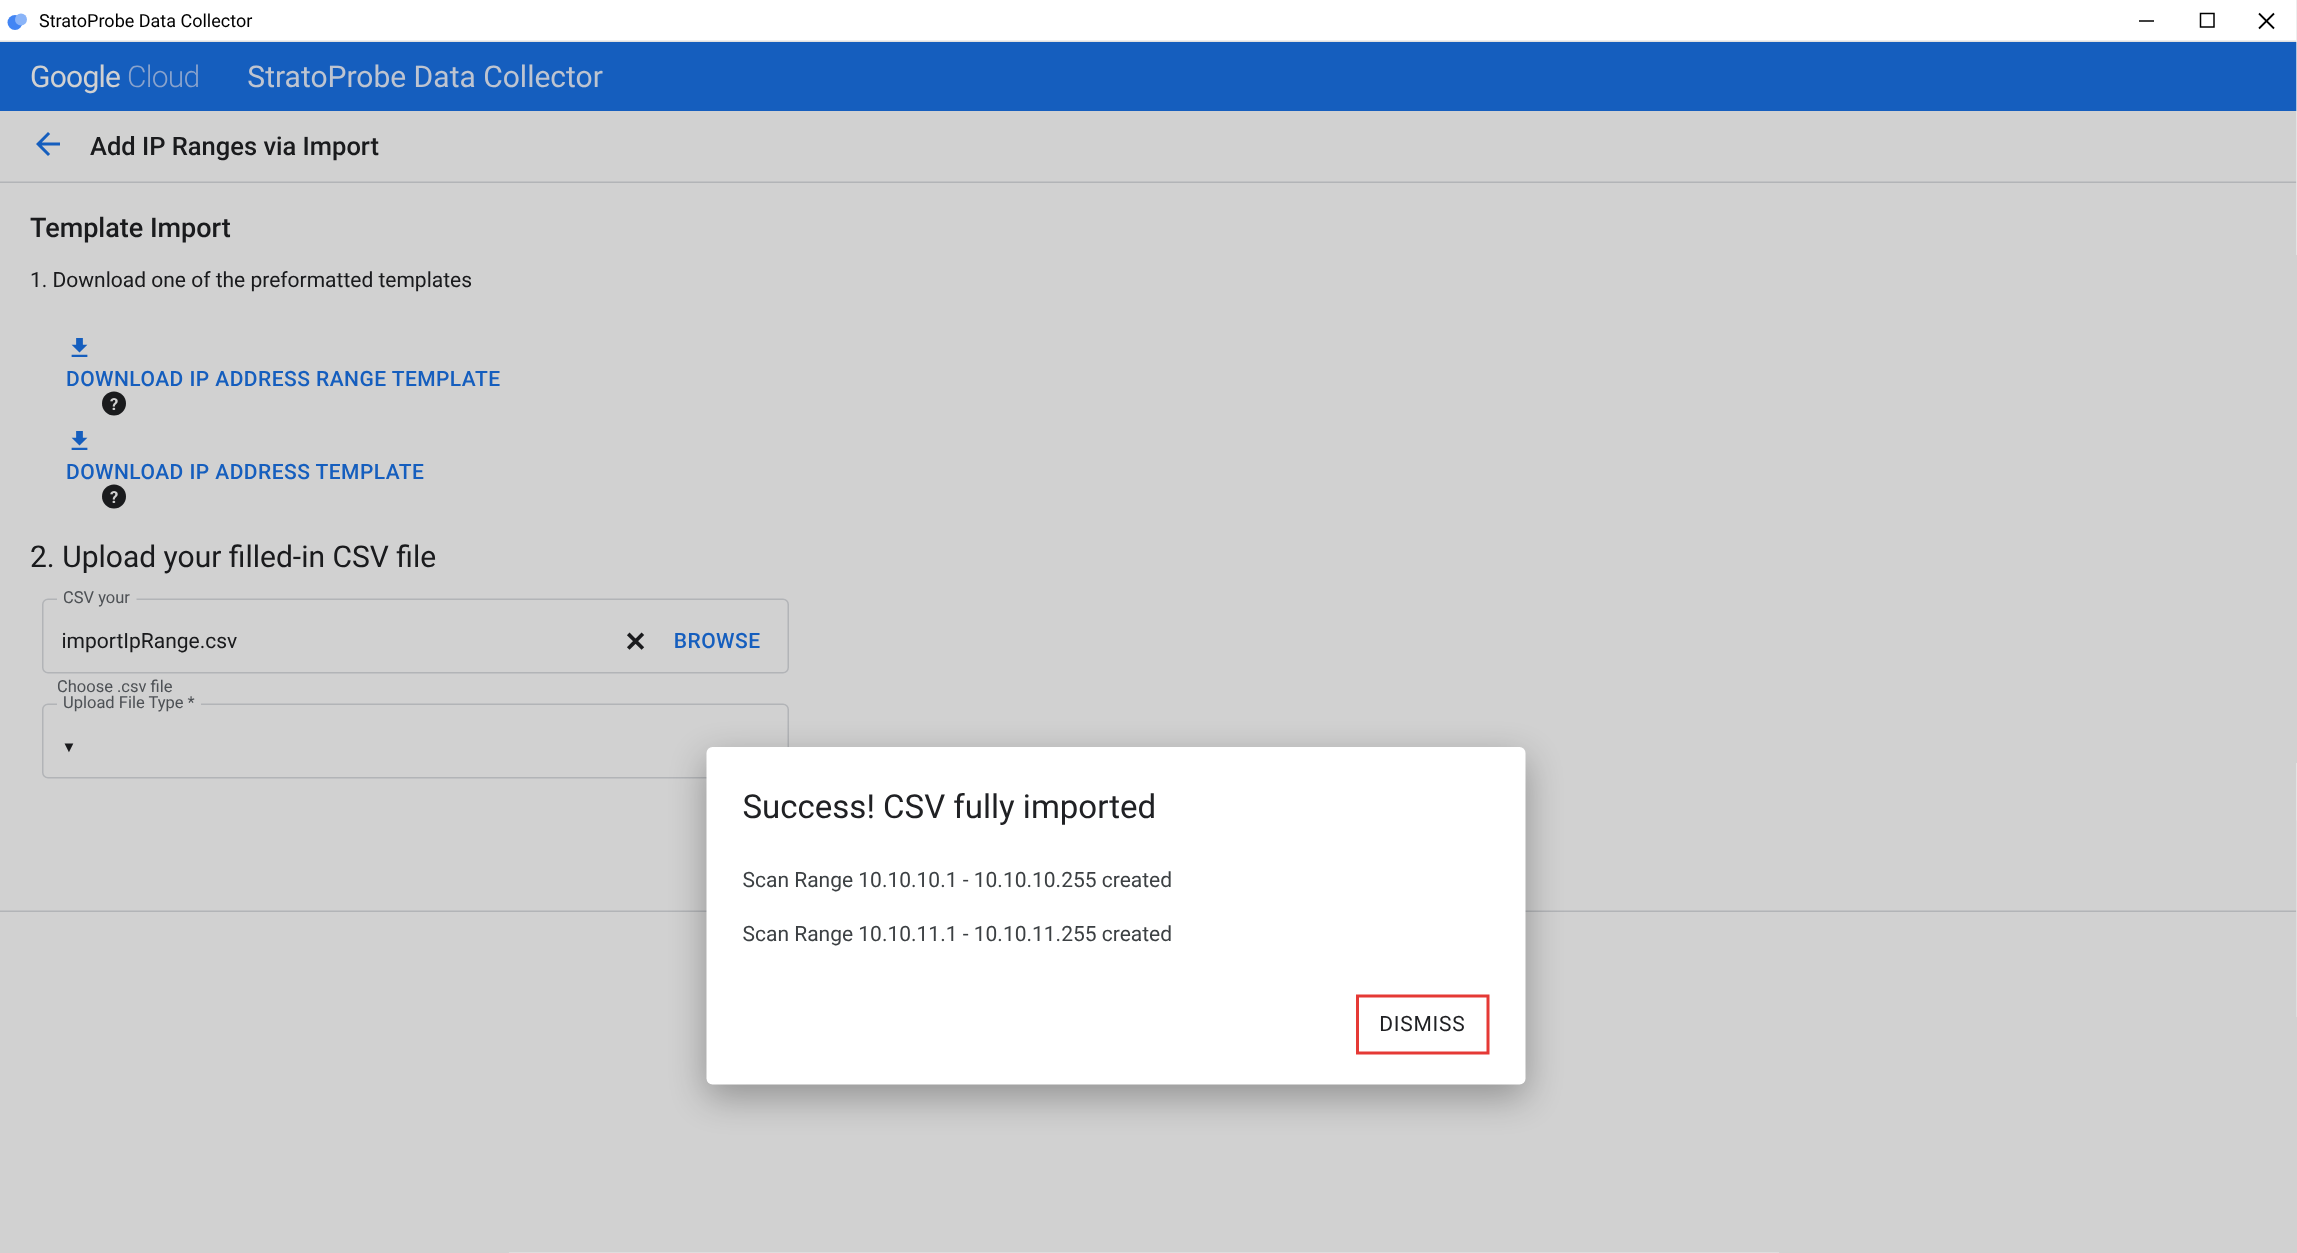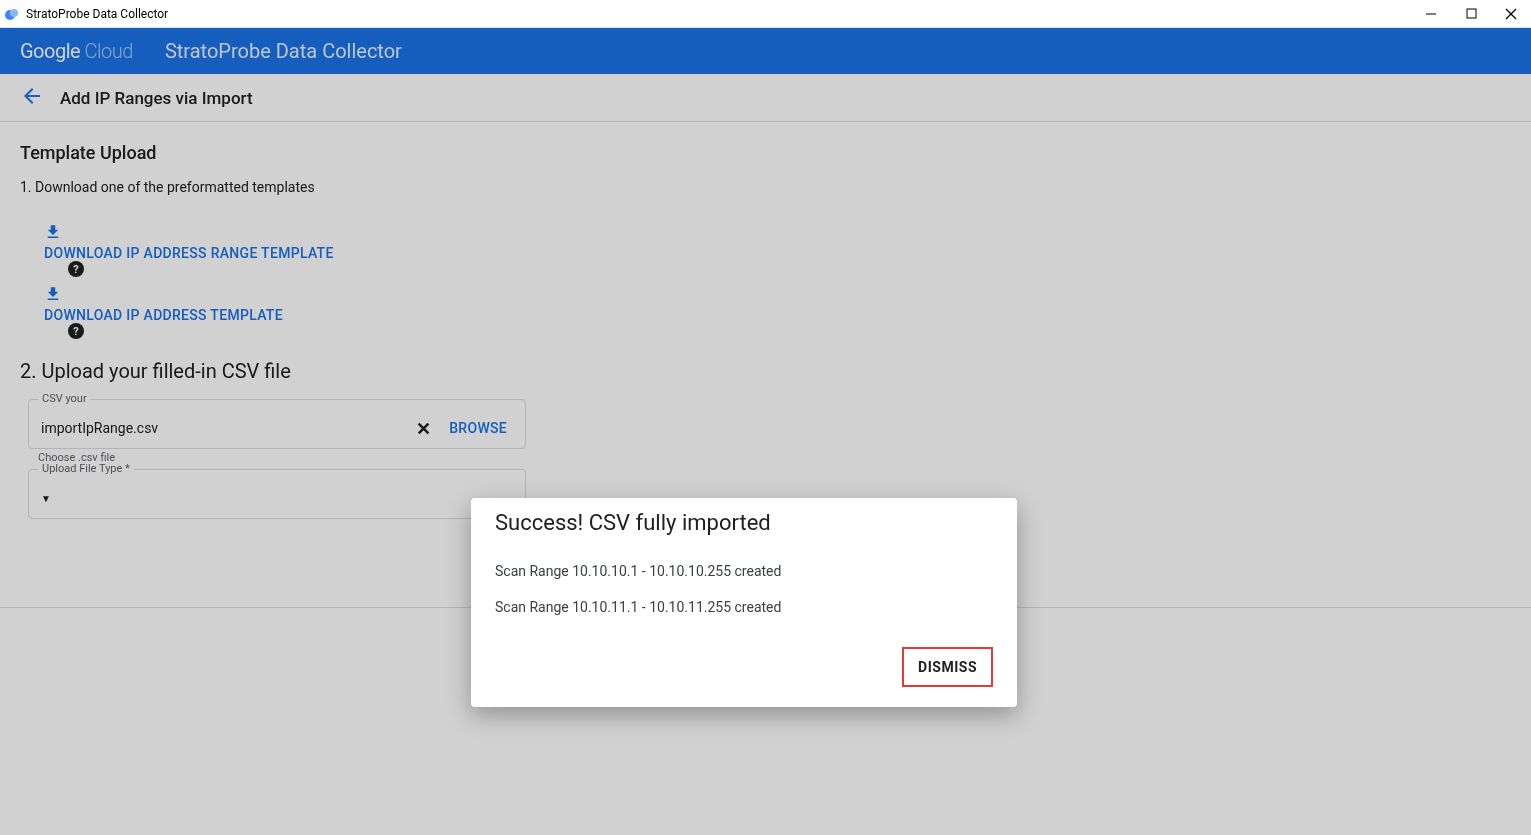--- a/index.html
+++ b/index.html
@@ -36,25 +36,25 @@
     .input-hint { position: absolute; top: -18px; left: 10px; font-size: 11px; color: #5f6368; }
     .input-value { flex: 1; font-size: 14px; color: #202124; }
     .clear-btn { font-size: 18px; font-weight: bold; color: #202124; cursor: pointer; margin-right: 18px; }
     .browse-btn { color: #1a73e8; font-size: 14px; font-weight: 500; letter-spacing: 0.3px; cursor: pointer; padding-right: 6px; }
     .dropdown-arrow { font-size: 10px; color: #202124; padding-right: 6px; }
     
     .divider { border: none; border-top: 1px solid #dadce0; margin-top: 60px; }
     
     .overlay { position: absolute; top: 28px; left: 0; right: 0; bottom: 0; background: rgba(0,0,0,0.18); pointer-events: none; }
     
-    .modal { position: absolute; width: 546px; background: #fff; border-radius: 4px; box-shadow: 0 8px 24px rgba(0,0,0,0.3); padding: 12px 24px 20px 24px; left: 471px; top: 498px; z-index: 10; pointer-events: auto; }
+    .modal { position: absolute; width: 546px; background: #fff; border-radius: 4px; box-shadow: 0 8px 24px rgba(0,0,0,0.3); padding: 28px 24px 20px 24px; left: 471px; top: 498px; z-index: 10; pointer-events: auto; }
     .modal-title { font-size: 22px; font-weight: 400; color: #202124; margin-bottom: 28px; }
     .modal-text { font-size: 14px; color: #3c4043; margin-bottom: 20px; }
     .modal-actions { display: flex; justify-content: flex-end; margin-top: 32px; }
-    .dismiss-btn { padding: 10px 14px; font-size: 14px; font-weight: 700; color: #202124; letter-spacing: 0.5px; cursor: pointer; border: 2px solid #e53935; background: #fff; }
+    .dismiss-btn { padding: 10px 14px; font-size: 14px; font-weight: 400; color: #202124; letter-spacing: 0.5px; cursor: pointer; border: 2px solid #e53935; background: #fff; }
     
     .second-group { margin-top: 20px; }
   </style>
 </head>
 <body>
 
 <div class="title-bar">
   <span class="title-bar-icon">
     <svg viewBox="0 0 16 16">
         <circle cx="6" cy="9" r="5" fill="#4285f4"></circle>
@@ -90,21 +90,21 @@
 <div class="sub-header">
   <span class="back-arrow">
     <svg width="24" height="24" viewBox="0 0 24 24" fill="#1a73e8">
         <path d="M20 11H7.83l5.59-5.59L12 4l-8 8 8 8 1.41-1.41L7.83 13H20v-2z"></path>
       </svg>
   </span>
   <span class="sub-header-title">Add IP Ranges via Import</span>
 </div>
 
 <div class="content">
-  <div class="section-title">Template Upload</div>
+  <div class="section-title">Template Import</div>
   <div class="step-text">1. Download one of the preformatted templates</div>
 
   <div class="download-link">
     <span class="download-icon">
       <svg width="18" height="18" viewBox="0 0 24 24" fill="#1a73e8">
           <path d="M19 9h-4V3H9v6H5l7 7 7-7zM5 18v2h14v-2H5z"></path>
         </svg>
     </span>
     <span class="download-text">DOWNLOAD IP ADDRESS RANGE TEMPLATE</span>
     <span class="help-icon">?</span>

